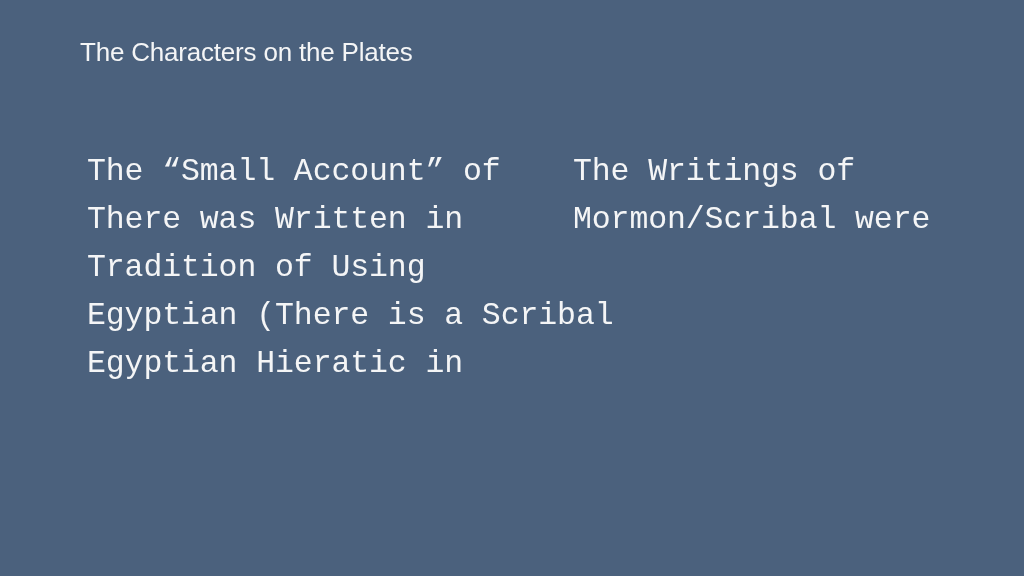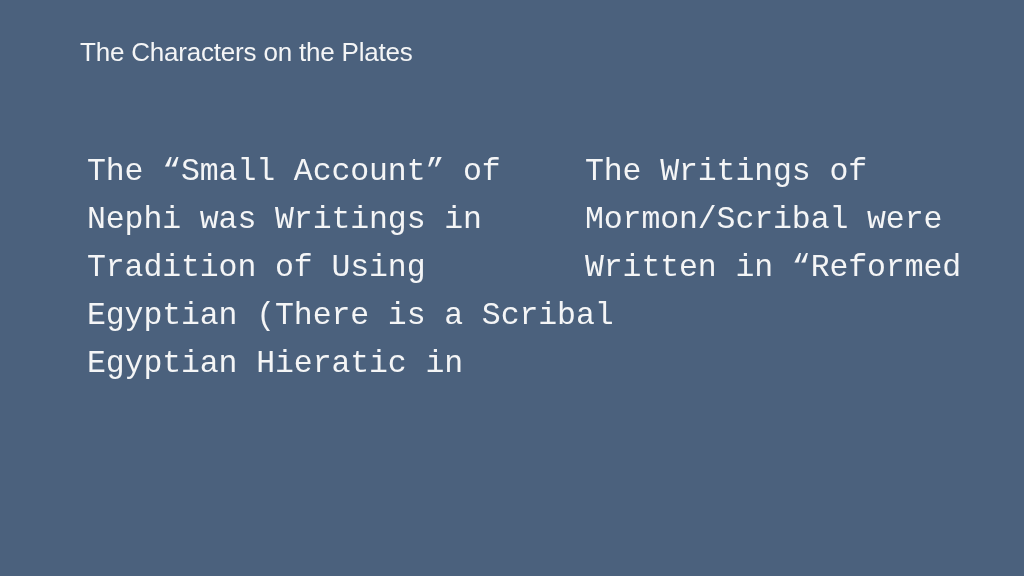--- a/index.html
+++ b/index.html
@@ -57,46 +57,44 @@
   }
 
   .column-left {
     left: 87px;
     width: 452px;
   }
 
   .column-right {
     left: 573px;
     width: 400px;
-    margin-left: 12px;
   }
 
   .text-line {
     display: block;
     white-space: pre;
   }
 </style>
 </head>
 <body>
 
 <div class="slide">
 
   <div class="slide-title">The Characters on the Plates</div>
 
   <div class="body-columns">
 
     <div class="column column-left">
       <span class="text-line">The “Small Account” of</span>
-      <span class="text-line">Nephi was Writings in</span>
+      <span class="text-line">There was Written in</span>
       <span class="text-line">Tradition of Using</span>
       <span class="text-line">Egyptian (There is a Scribal</span>
       <span class="text-line">Egyptian Hieratic in</span>
     </div>
 
     <div class="column column-right">
       <span class="text-line">The Writings of</span>
       <span class="text-line">Mormon/Scribal were</span>
-      <span class="text-line">Written in “Reformed</span>
     </div>
 
   </div>
 
 </div>
 
 </body></html>

